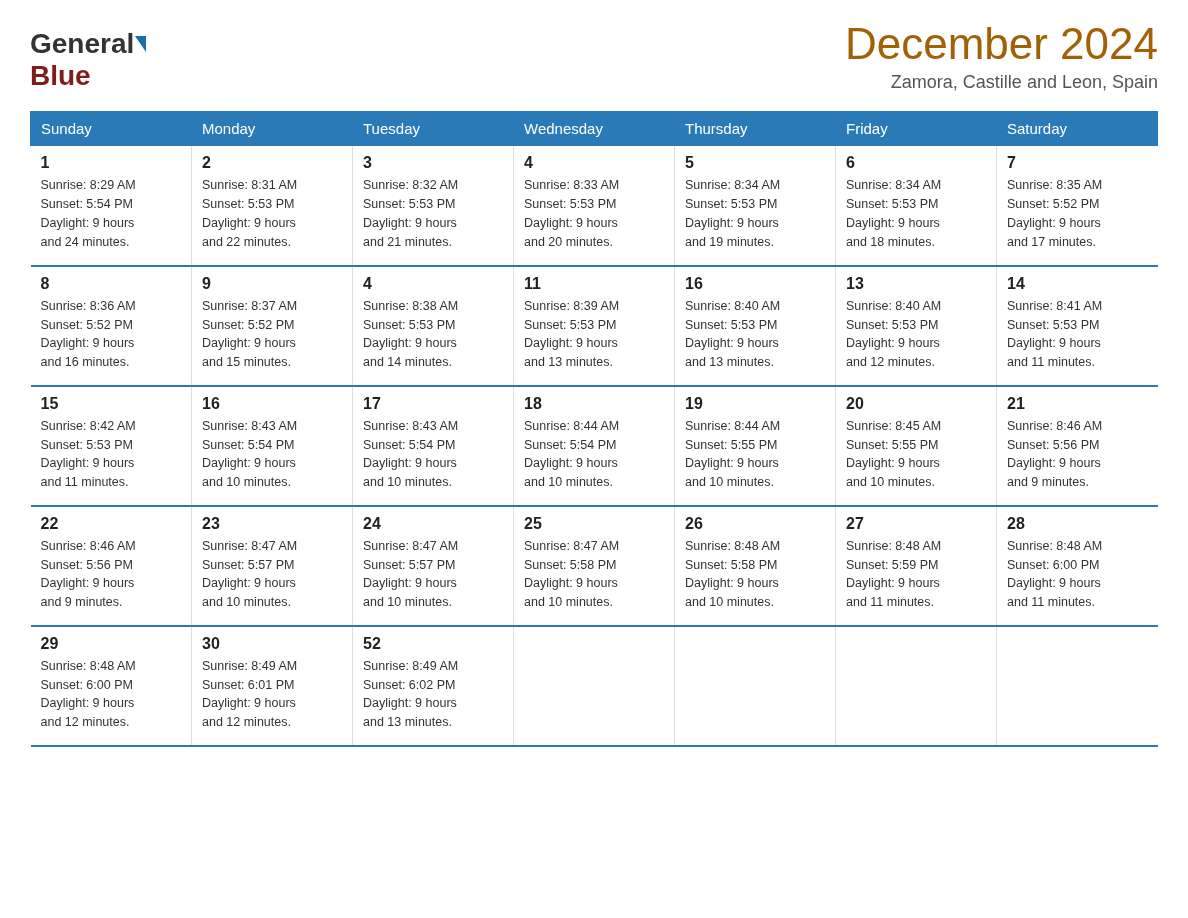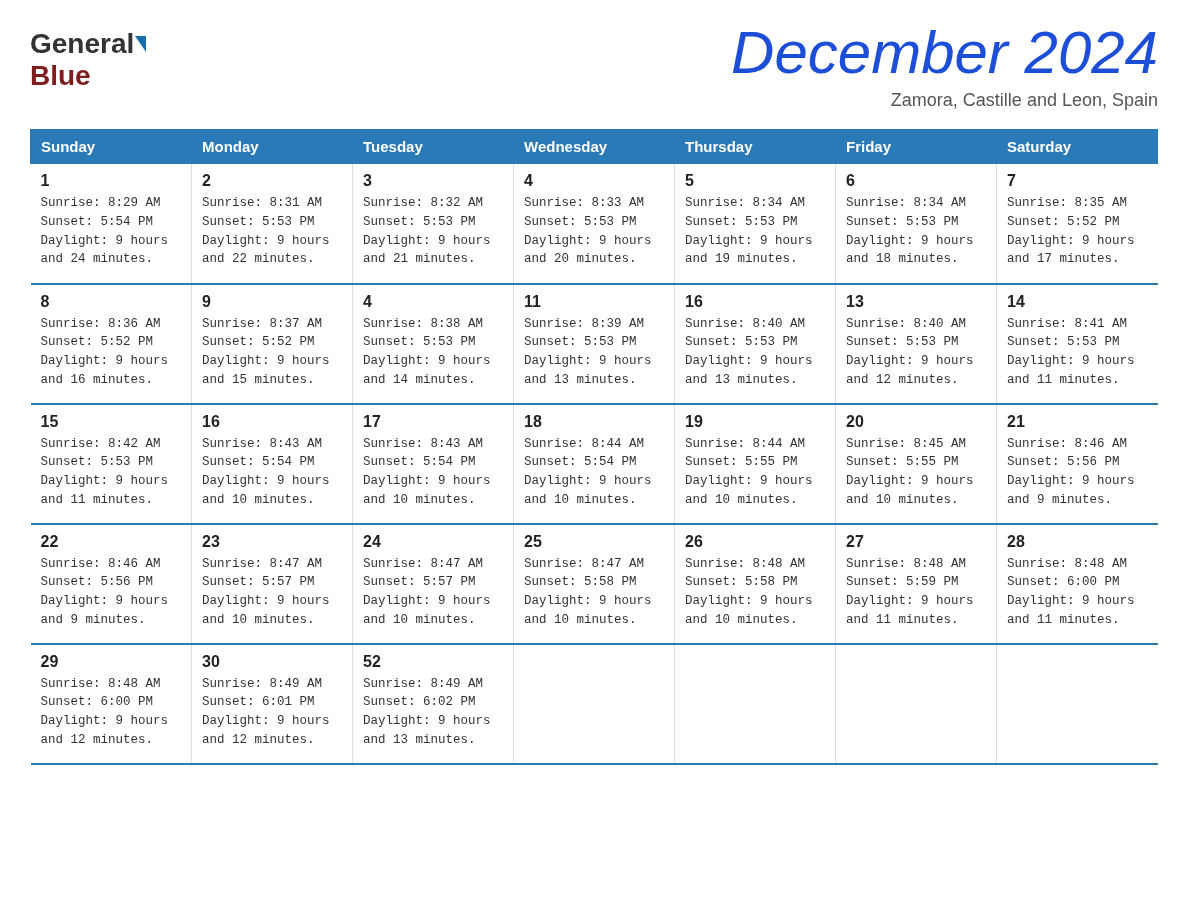--- a/index.html
+++ b/index.html
@@ -20,41 +20,40 @@
     .logo {
       display: flex;
       flex-direction: column;
       align-items: flex-start;
       padding-top: 8px;
     }
     .title-block {
       text-align: right;
     }
     .month-title {
-      font-size: 60px;
+      font-size: 44px;
       font-weight: normal;
-      color: #1d4ed8;
+      color: #a16207;
       line-height: 1.1;
-      font-style: italic;
     }
     .subtitle {
       font-size: 18px;
       color: #555;
       margin-top: 4px;
     }
     .calendar {
       width: 100%;
       border-collapse: collapse;
       table-layout: fixed;
     }
     .calendar thead th {
       background-color: #2a7ab8;
       color: #fff;
       font-size: 15px;
-      font-weight: bold;
+      font-weight: normal;
       padding: 8px 10px;
       text-align: left;
       border: 1px solid #2a7ab8;
       margin-top: 35px;
     }
     .calendar tbody tr {
       border-bottom: 2px solid #2a7ab8;
     }
     .calendar tbody td {
       vertical-align: top;
@@ -72,21 +71,20 @@
       font-size: 16px;
       font-weight: bold;
       color: #222;
       margin-bottom: 4px;
       display: block;
     }
     .day-info {
       font-size: 12.5px;
       color: #333;
       line-height: 1.5;
-      font-family: Liberation Mono, monospace;
     }
     .empty-cell {
       background: #fff;
     }
     .logo-row {
       display: flex;
       align-items: center;
     }
     .logo-text-general {
       font-size: 28px;

